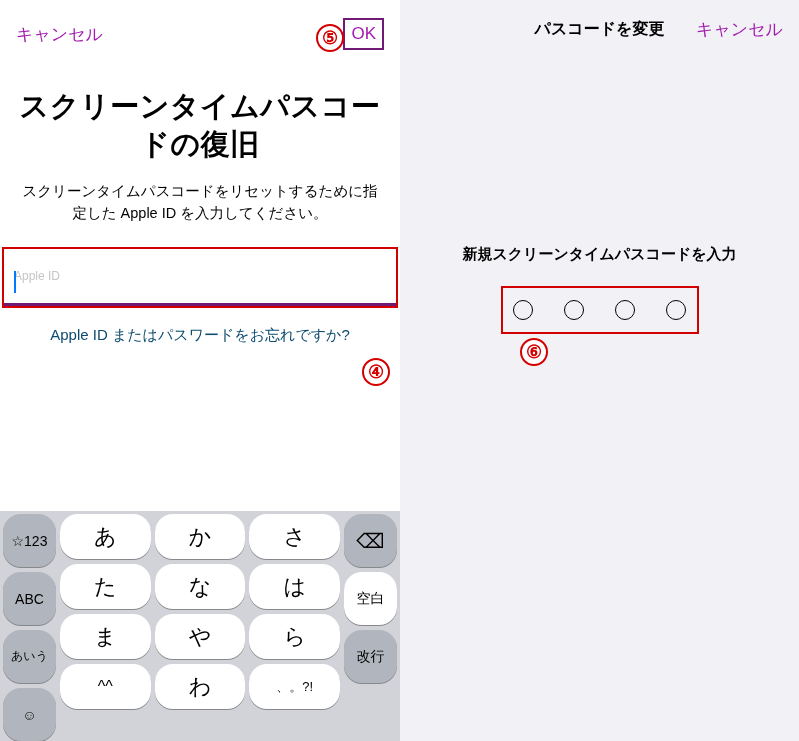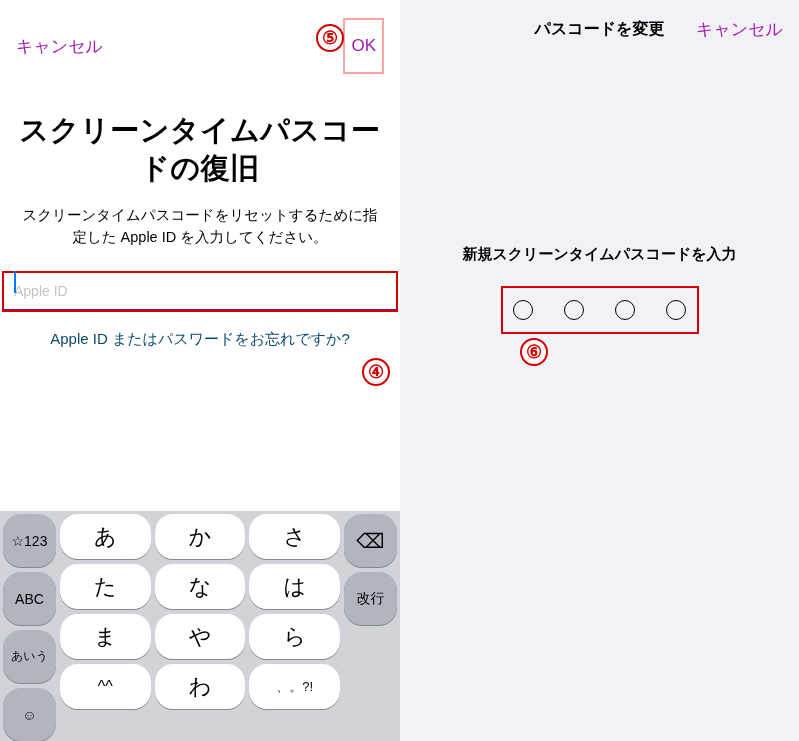--- a/index.html
+++ b/index.html
@@ -27,22 +27,22 @@
     padding: 18px 16px 8px 16px;
   }
   .nav-btn {
     color: #a21caf;
     font-size: 17px;
     cursor: pointer;
     background: none;
     border: none;
   }
   .ok-wrap {
-    border: 2px solid #fca5a5;
-    padding: 16px 4px;
+    border: 2px solid #701a75;
+    padding: 4px 4px;
   }
   .ok-wrap .nav-btn { font-weight: 400; padding: 0 2px; }
   .title {
     font-size: 29px;
     font-weight: 700;
     text-align: center;
     line-height: 1.3;
     padding: 30px 14px 10px 14px;
     letter-spacing: 0.5px;
   }
@@ -53,23 +53,23 @@
     line-height: 1.5;
   }
   .input-wrap {
     border: 2px solid #d40000;
     margin: 0 2px;
     padding: 0;
   }
   .input-field {
     width: 100%;
     border: none;
-    border-bottom: 1px solid #701a75;
-    font-size: 14px;
-    padding: 10px 10px;
+    border-bottom: 3px solid #701a75;
+    font-size: 12px;
+    padding: 20px 10px;
     background: #fff;
     outline: none;
     color: #333;
   }
   .input-field::placeholder { color: #c5c5c7; }
   .cursor {
     position: absolute;
     width: 2px; height: 22px;
     background: #007aff;
     left: 14px; top: 271px;
@@ -221,20 +221,21 @@
         <div class="key kana">は</div>
         <div class="key kana">ま</div>
         <div class="key kana">や</div>
         <div class="key kana">ら</div>
         <div class="key kana" style="font-size:16px">^^</div>
         <div class="key kana">わ</div>
         <div class="key kana" style="font-size:13px">、。?!</div>
       </div>
       <div class="kcol-right">
         <div class="key side gray" style="font-size:20px">⌫</div>
+        <div class="key side" style="font-size:14px">空白</div>
         <div class="key side gray tall" style="font-size:14px">改行</div>
       </div>
     </div>
   </div>
 </div>
 
 <div class="screen right">
   <div class="nav2">
     <span class="nav2-spacer"></span>
     <span class="nav2-title">パスコードを変更</span>

